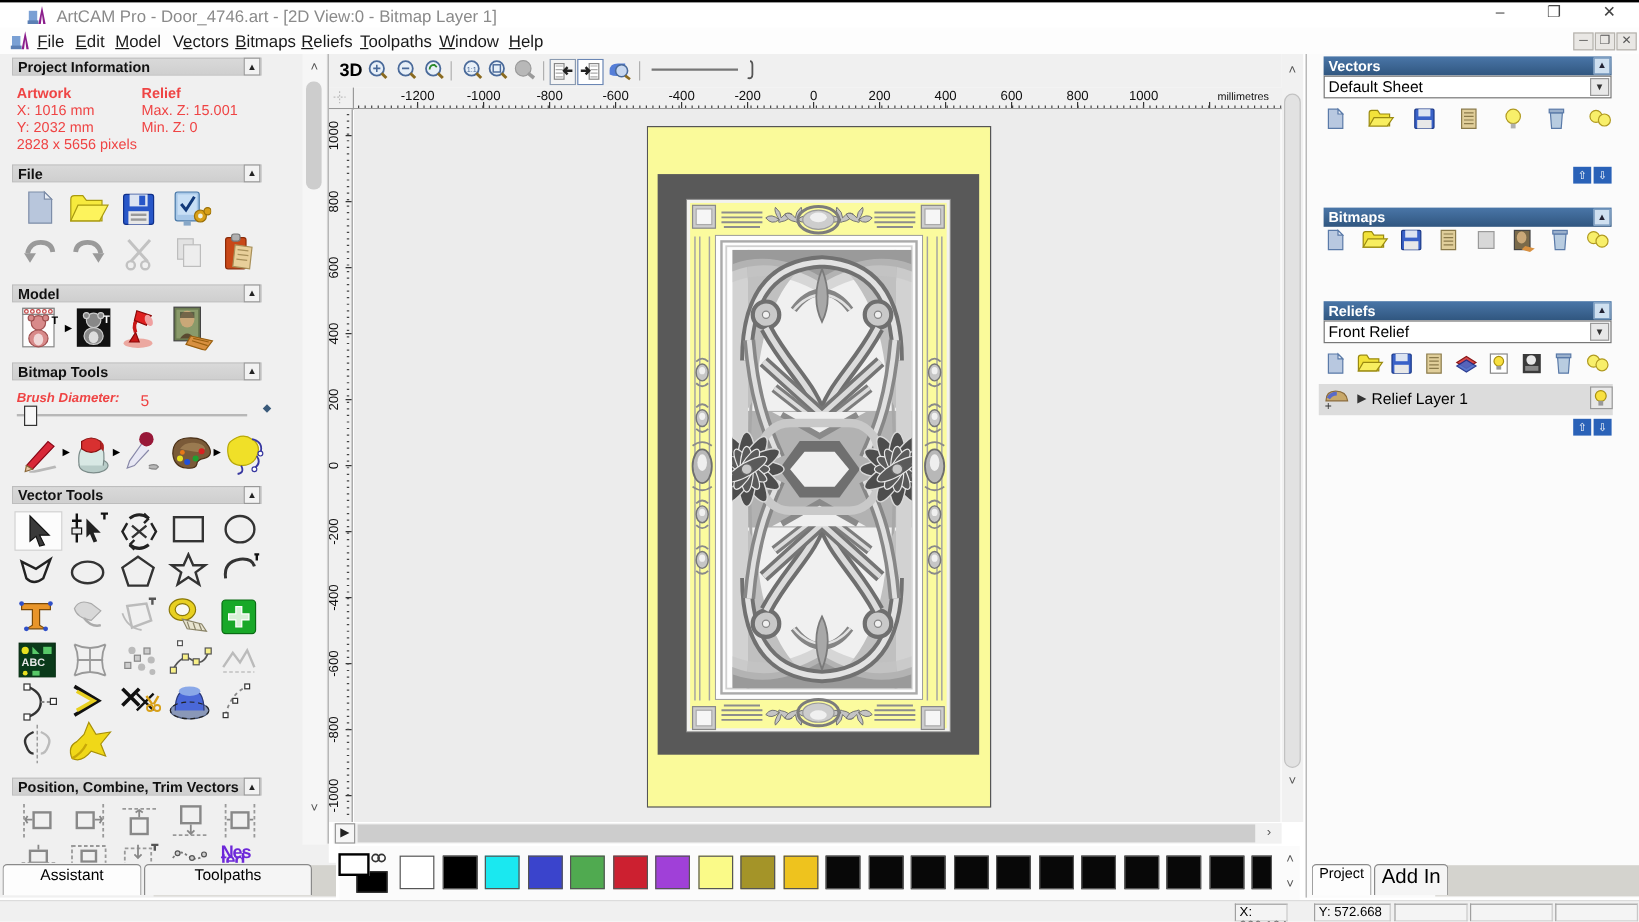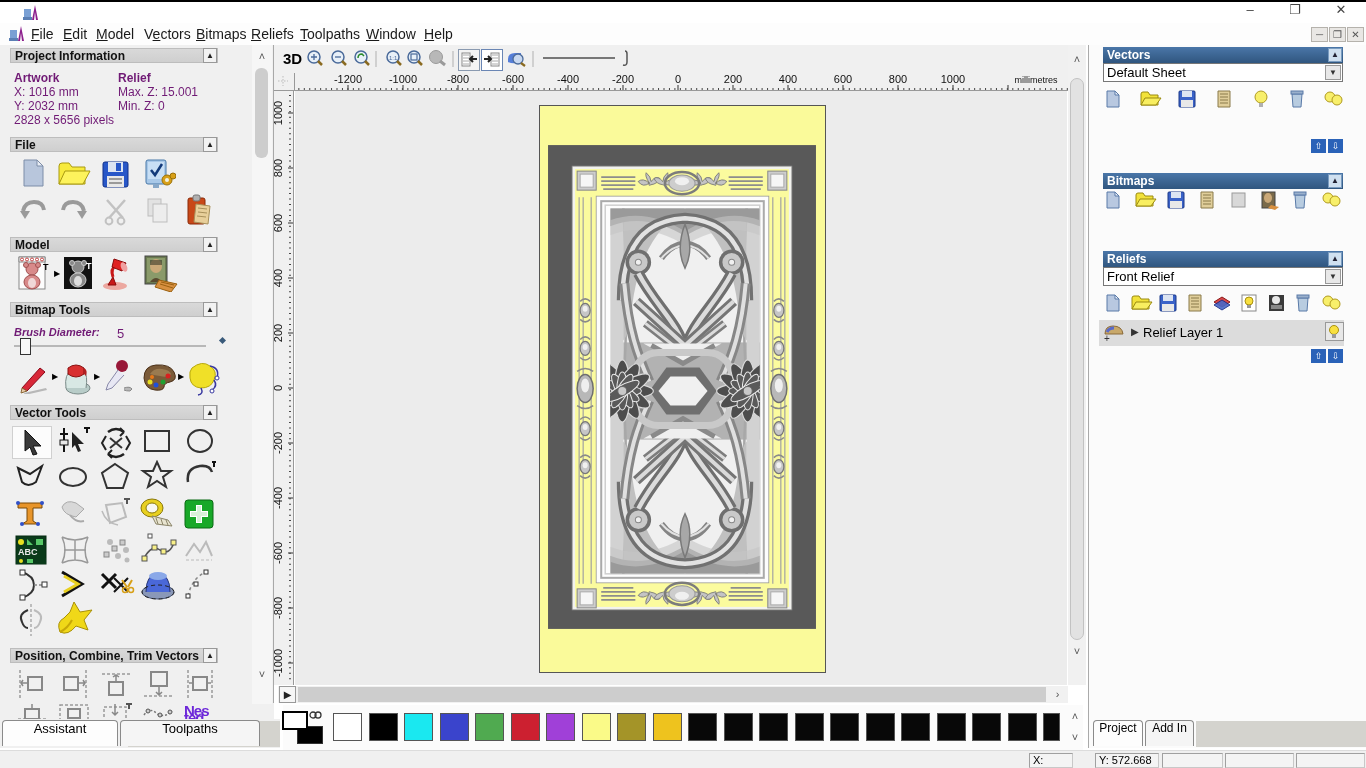--- a/index.html
+++ b/index.html
@@ -13,21 +13,21 @@
   
   #menubar { position:absolute; left:0; top:23px; width:1366px; height:22px; background:#fdfdfd; }
   .mitem { position:absolute; top:3px; font-size:14px; color:#1a1a1a; }
   .mitem u { text-decoration:underline; }
   .mdibtn { position:absolute; top:4px; width:17px; height:15px; background:#e9e7e4; border:1px solid #b5b2ac; color:#555; font-size:10px; line-height:13px; text-align:center; }
   
   #leftpanel { position:absolute; left:0; top:45px; width:274px; height:675px; background:#f0f0f0; }
   .sechead { position:absolute; left:10px; width:208px; height:15px; background:linear-gradient(#d9d9d9,#cfcfcf); border:1px solid #bdbdbd; }
   .sechead span { position:absolute; left:4px; top:0px; font-size:12px; font-weight:bold; color:#111; }
   .secbtn { position:absolute; right:0px; top:-1px; width:14px; height:15px; background:#f2f2f2; border:1px solid #999; font-size:8px; text-align:center; line-height:13px; color:#222; }
-  .ptext { position:absolute; font-size:12px; color:#701a75; }
+  .ptext { position:absolute; font-size:12px; color:#ef4444; }
   
   #lscroll { position:absolute; left:252px; top:45px; width:20px; height:659px; background:#f6f6f6; }
   
   #toolbar { position:absolute; left:274px; top:45px; width:794px; height:28px; background:#f0f0f0; }
   #hruler { position:absolute; left:274px; top:73px; width:806px; height:18px; background:#f0f0f0; border-bottom:1px solid #999; }
   #vruler { position:absolute; left:274px; top:91px; width:20px; height:594px; background:#f0f0f0; border-right:1px solid #999; }
   #canvas { position:absolute; left:295px; top:91px; width:772px; height:594px; background:#ececec; }
   #vscroll { position:absolute; left:1068px; top:45px; width:18px; height:640px; background:#f1f1f1; }
   #hscroll { position:absolute; left:278px; top:686px; width:790px; height:17px; background:#f1f1f1; }
   
@@ -50,20 +50,21 @@
 </head>
 <body>
 <div id="page">
 
   <div id="titlebar">
     <svg class="abs" style="left:22px;top:2px" width="18" height="18" viewBox="0 0 18 18">
       <rect x="2" y="5" width="7" height="9" fill="#7aa0d4"></rect>
       <rect x="1" y="13" width="9" height="3" fill="#5b7fb4"></rect>
       <path d="M10 16 L13 1 L16 16 L14 16 L13 8 L12 16 Z" fill="#8c1f8c"></path>
     </svg>
+    <div id="titletext">ArtCAM Pro - Door_4746.art - [2D View:0 - Bitmap Layer 1]</div>
     <div class="winbtn" style="left:1243px;">–</div>
     <div class="winbtn" style="left:1288px;">❐</div>
     <div class="winbtn" style="left:1334px;">✕</div>
   </div>
 
   <div id="menubar">
     <svg class="abs" style="left:8px;top:2px" width="18" height="18" viewBox="0 0 18 18">
       <rect x="2" y="5" width="7" height="9" fill="#7aa0d4"></rect>
       <rect x="1" y="13" width="9" height="3" fill="#5b7fb4"></rect>
       <path d="M10 16 L13 1 L16 16 L14 16 L13 8 L12 16 Z" fill="#8c1f8c"></path>
@@ -903,15 +904,15 @@
   </div>
 
   <div class="abs" style="left:0px;top:719px;width:280px;height:29px;background:#f0f0f0"></div>
   <div class="abs" style="left:128px;top:721px;width:152px;height:26px;background:#d4d3ce"></div>
   <div class="abs" style="left:1196px;top:721px;width:170px;height:26px;background:#d4d3ce"></div>
 
   <div class="tab" style="left:2px;width:116px;background:#fdfdfd;">Assistant</div>
   <div class="tab" style="left:120px;width:140px;">Toolpaths</div>
 
   <div class="tab" style="left:1093px;width:50px;background:#fdfdfd;font-size:12px">Project</div>
-  <div class="tab" style="left:1145px;width:49px;font-size:12px">Add In</div>
+  <div class="tab" style="left:1145px;width:62px;font-size:17px">Add In</div>
 
 </div>
 
 </body></html>

